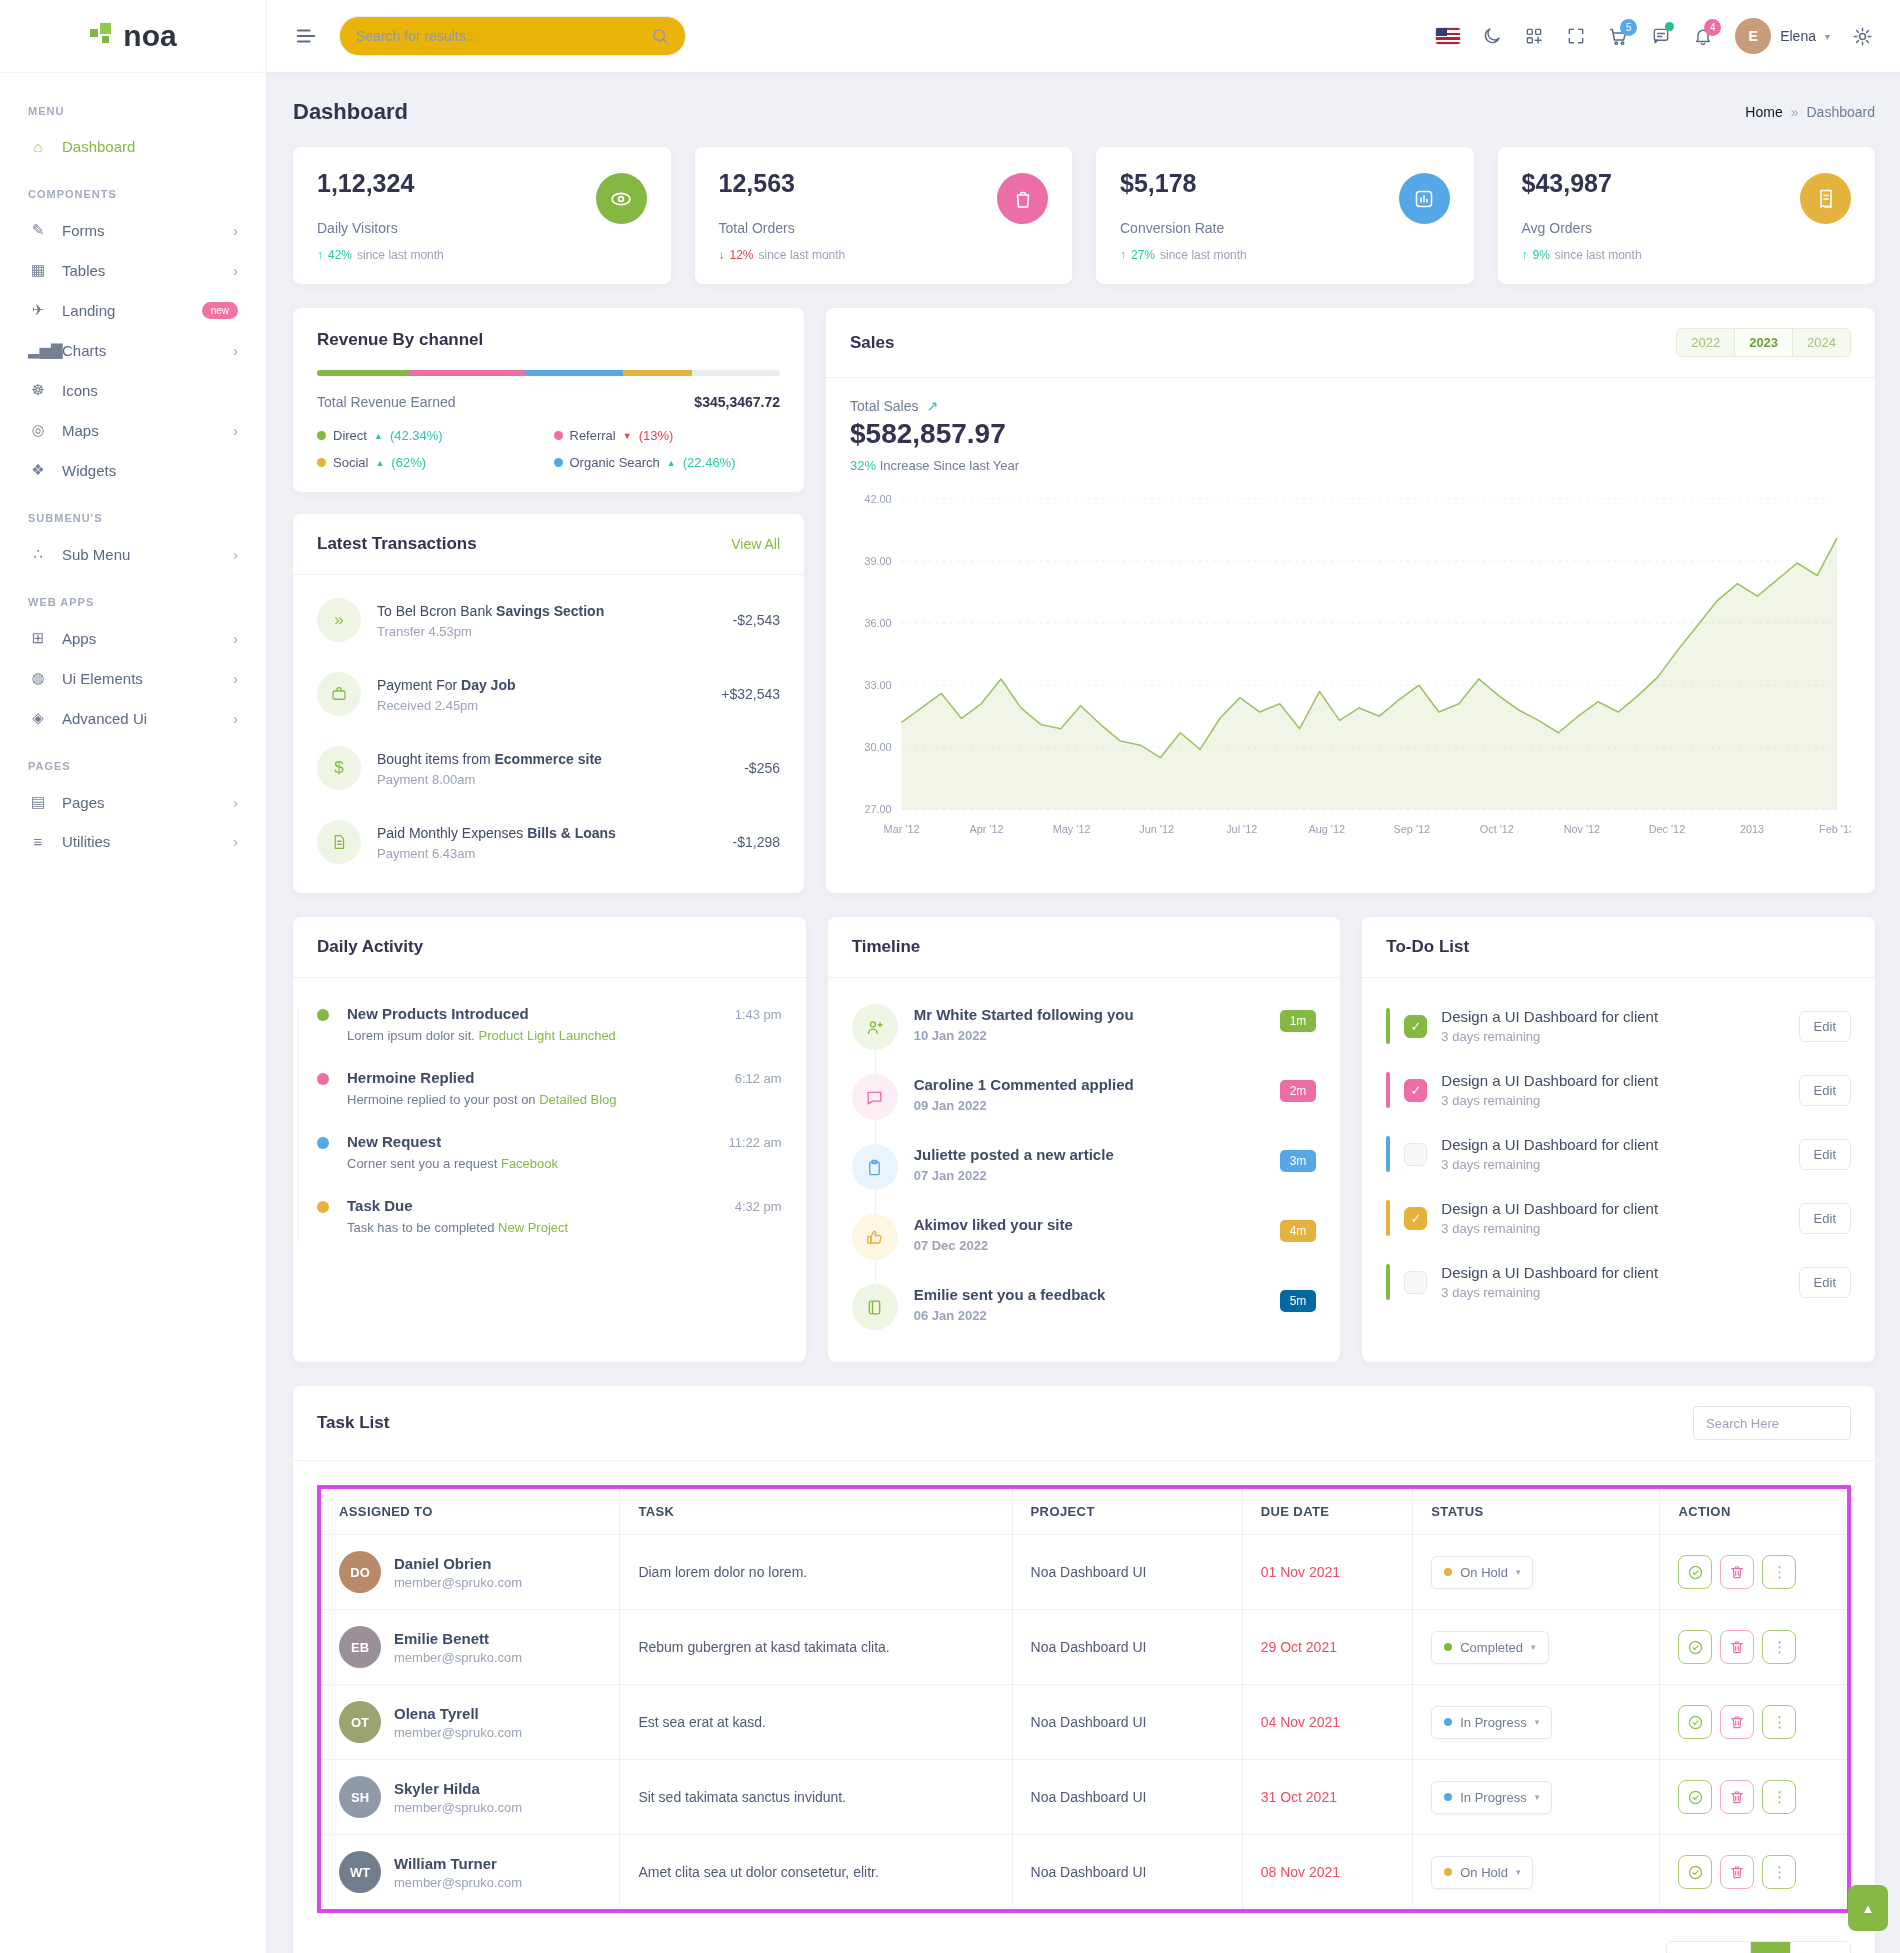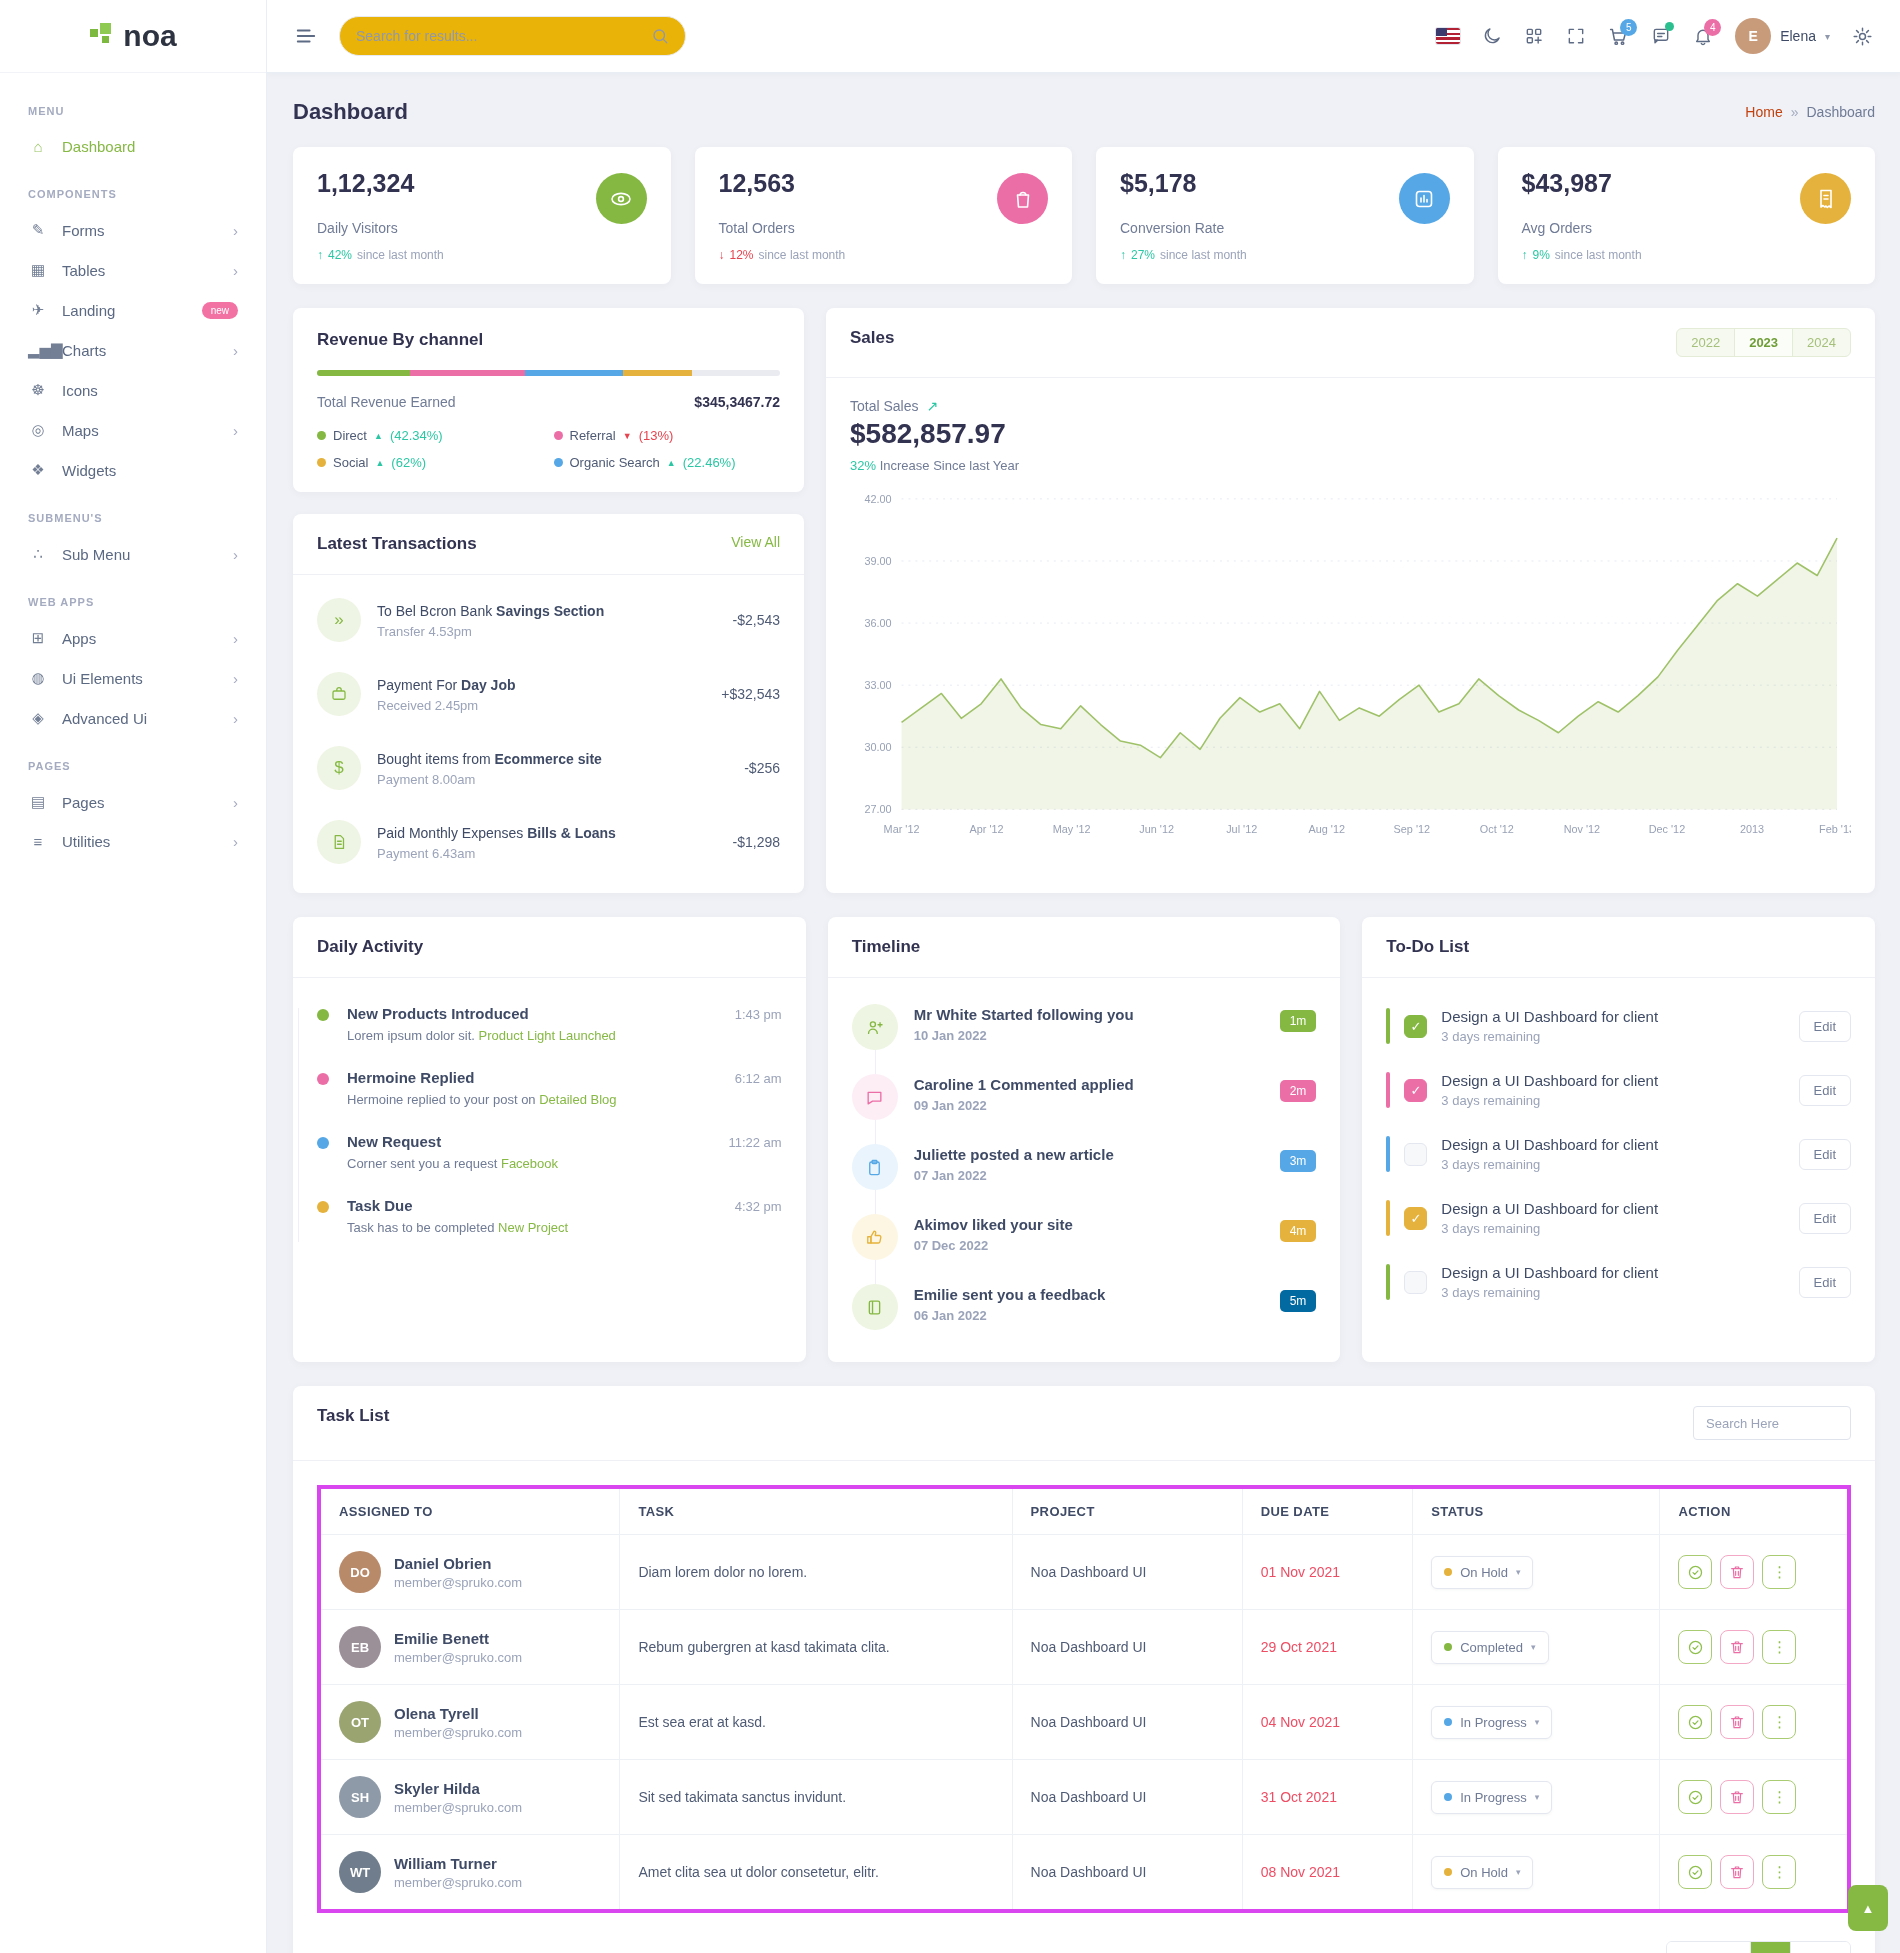--- a/index.html
+++ b/index.html
@@ -36,26 +36,26 @@
   .user-chip { display:flex; align-items:center; gap:9px; cursor:pointer; }
   .avatar-sm { width:36px; height:36px; border-radius:50%; background:#c89b7b; color:#fff; font-size:14px; display:flex; align-items:center; justify-content:center; font-weight:bold; }
   .user-name { font-size:14px; color:#3f4b66; }
   .user-caret { color:#8f98ad; font-size:10px; }
 
   
   .content { padding:26px; }
   .page-head { display:flex; align-items:center; justify-content:space-between; margin-bottom:22px; }
   .page-title { font-size:22px; font-weight:bold; color:#323251; }
   .crumbs { font-size:14px; display:flex; gap:8px; align-items:center; }
-  .crumb-home { color:#c2410c; cursor:pointer; }
+  .crumb-home { color:#0f172a; cursor:pointer; }
   .crumb-sep { color:#a4abc0; }
   .crumb-cur { color:#707b96; }
 
   .card { background:#fff; border-radius:8px; box-shadow:0 2px 8px rgba(40,50,80,.04); }
-  .card-head { display:flex; align-items:flex-start; justify-content:space-between; padding:20px 24px; border-bottom:1px solid #eef0f6; }
+  .card-head { display:flex; align-items:center; justify-content:space-between; padding:20px 24px; border-bottom:1px solid #eef0f6; }
   .card-title { font-size:17px; font-weight:bold; color:#323251; }
 
   
   .stats-grid { display:grid; grid-template-columns:repeat(4,1fr); gap:24px; }
   .stat-card { padding:22px 24px; position:relative; }
   .stat-value { font-size:25px; font-weight:bold; color:#323251; }
   .stat-label { font-size:14px; color:#707b96; margin-top:22px; }
   .stat-delta { margin-top:12px; font-size:12px; color:#9aa3b9; display:flex; align-items:center; gap:5px; }
   .stat-icon { position:absolute; right:24px; top:26px; width:51px; height:51px; border-radius:50%; display:flex; align-items:center; justify-content:center; color:#fff; }
 

